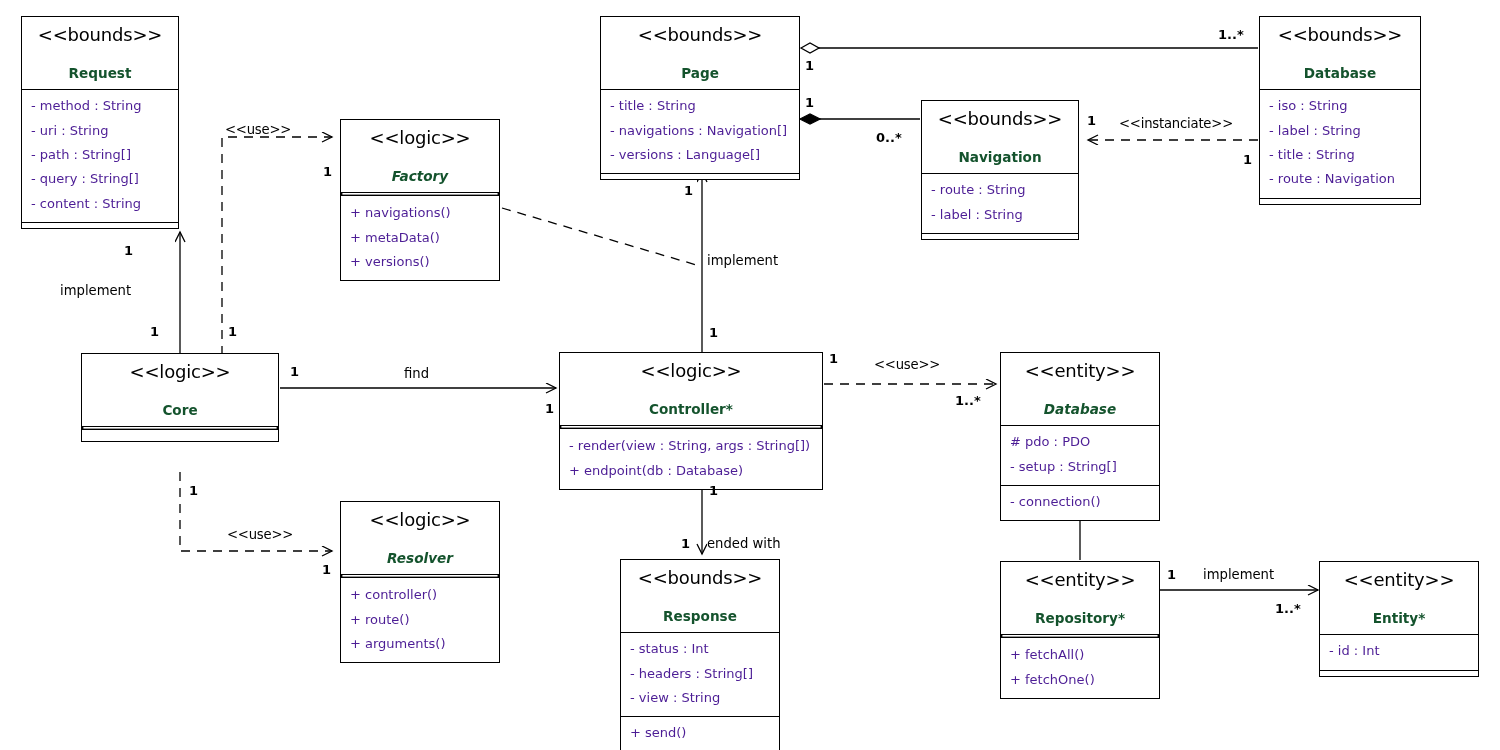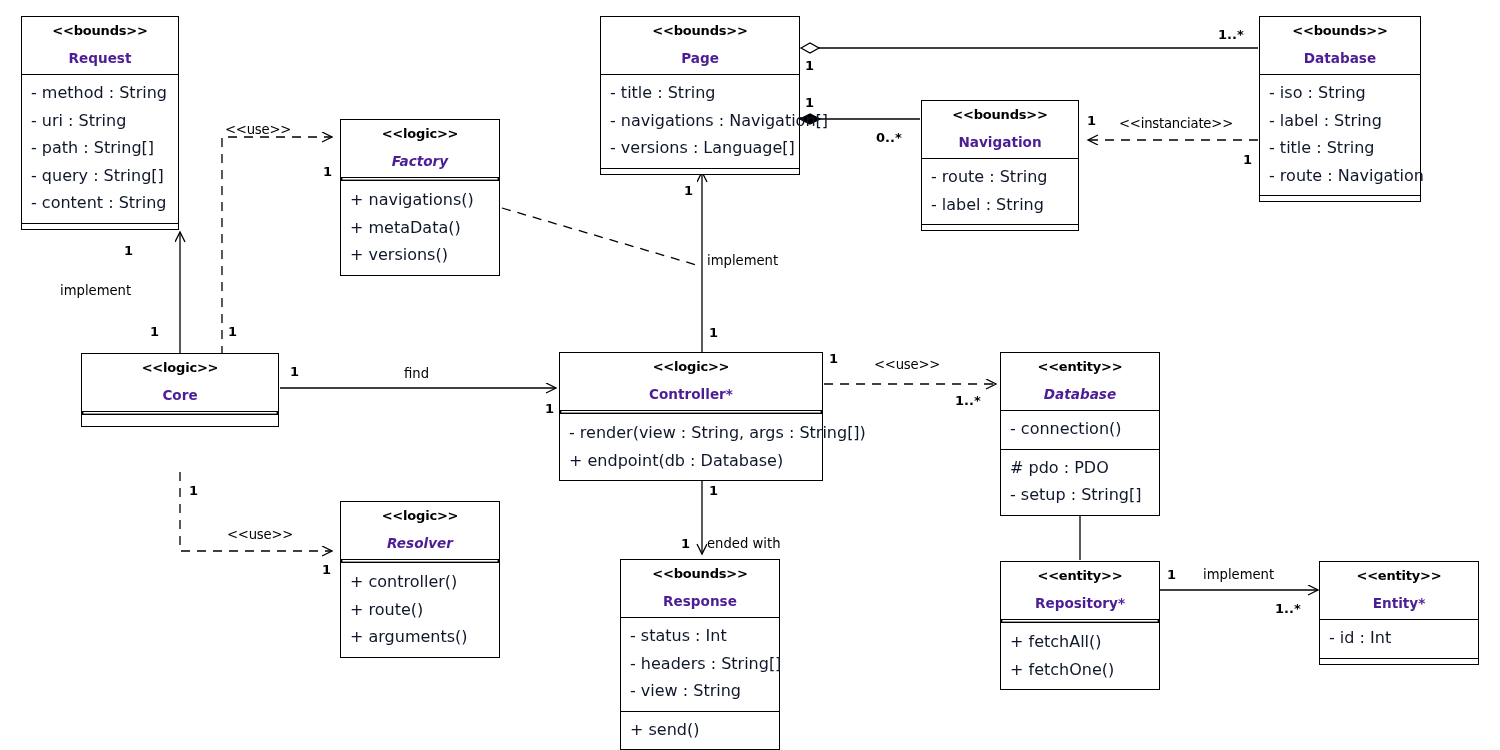--- a/index.html
+++ b/index.html
@@ -34,42 +34,41 @@
     text-align: center;
     border-bottom: 1.4px solid #000;
     line-height: 1.28;
   }
   .uml-head.dbl {
     border-bottom: 1.4px solid #000;
     box-shadow: 0 3px 0 -1.4px #fff, 0 3px 0 0 #000;
   }
   .stereo {
     display: block;
-    font-size: 13px;
+    font-size: 18px;
     color: #000;
     letter-spacing: -0.2px;
-    font-weight: bold;
   }
   .cname {
     display: block;
     font-size: 13.6px;
     font-weight: bold;
-    color: #4c1d95;
-    margin-top: 10px;
+    color: #14532d;
+    margin-top: 19px;
   }
   .cname.italic { font-style: italic; }
   .uml-compartment {
     padding: 4px 0 6px 0;
   }
   .uml-compartment + .uml-compartment {
     border-top: 1.4px solid #000;
   }
   .feature {
-    font-size: 16px;
-    color: #0f172a;
+    font-size: 13px;
+    color: #4c1d95;
     padding: 5px 9px 5px 9px;
     white-space: nowrap;
     line-height: 1.1;
   }
   .uml-foot {
     height: 5px;
     border-top: 1.4px solid #000;
     background: #fff;
     margin-top: 0;
   }
@@ -262,25 +261,25 @@
       <div class="feature">+ endpoint(db : Database)</div>
     </div>
   </div>
 
   <div class="uml-class" style="left:1000px; top:352px; width:160px;">
     <div class="uml-head">
       <span class="stereo">&lt;&lt;entity&gt;&gt;</span>
       <span class="cname italic">Database</span>
     </div>
     <div class="uml-compartment">
-      <div class="feature">- connection()</div>
-    </div>
-    <div class="uml-compartment">
       <div class="feature"># pdo : PDO</div>
       <div class="feature">- setup : String[]</div>
+    </div>
+    <div class="uml-compartment">
+      <div class="feature">- connection()</div>
     </div>
   </div>
 
   <div class="uml-class" style="left:340px; top:501px; width:160px;">
     <div class="uml-head dbl">
       <span class="stereo">&lt;&lt;logic&gt;&gt;</span>
       <span class="cname italic">Resolver</span>
     </div>
     <div class="uml-compartment" style="padding-top:8px;">
       <div class="feature">+ controller()</div>

